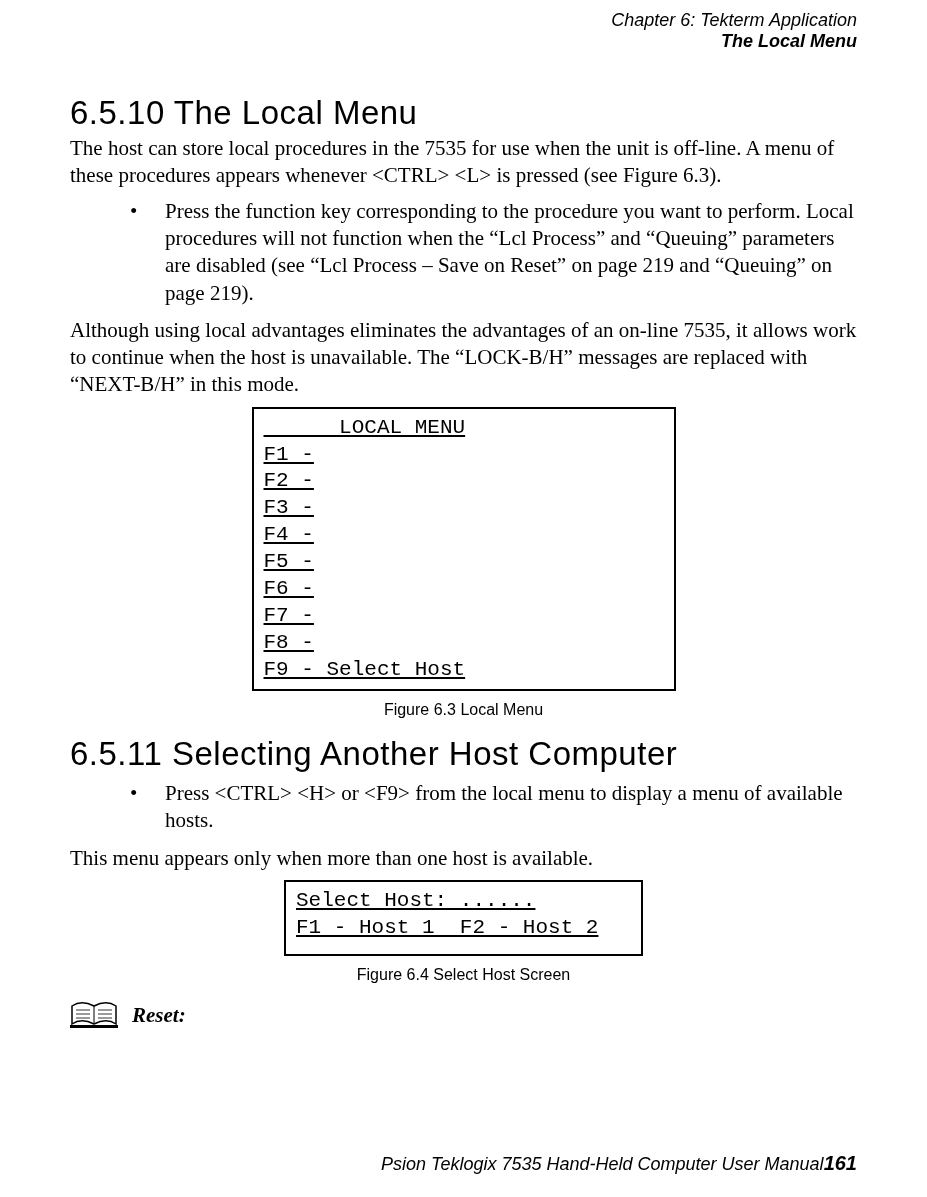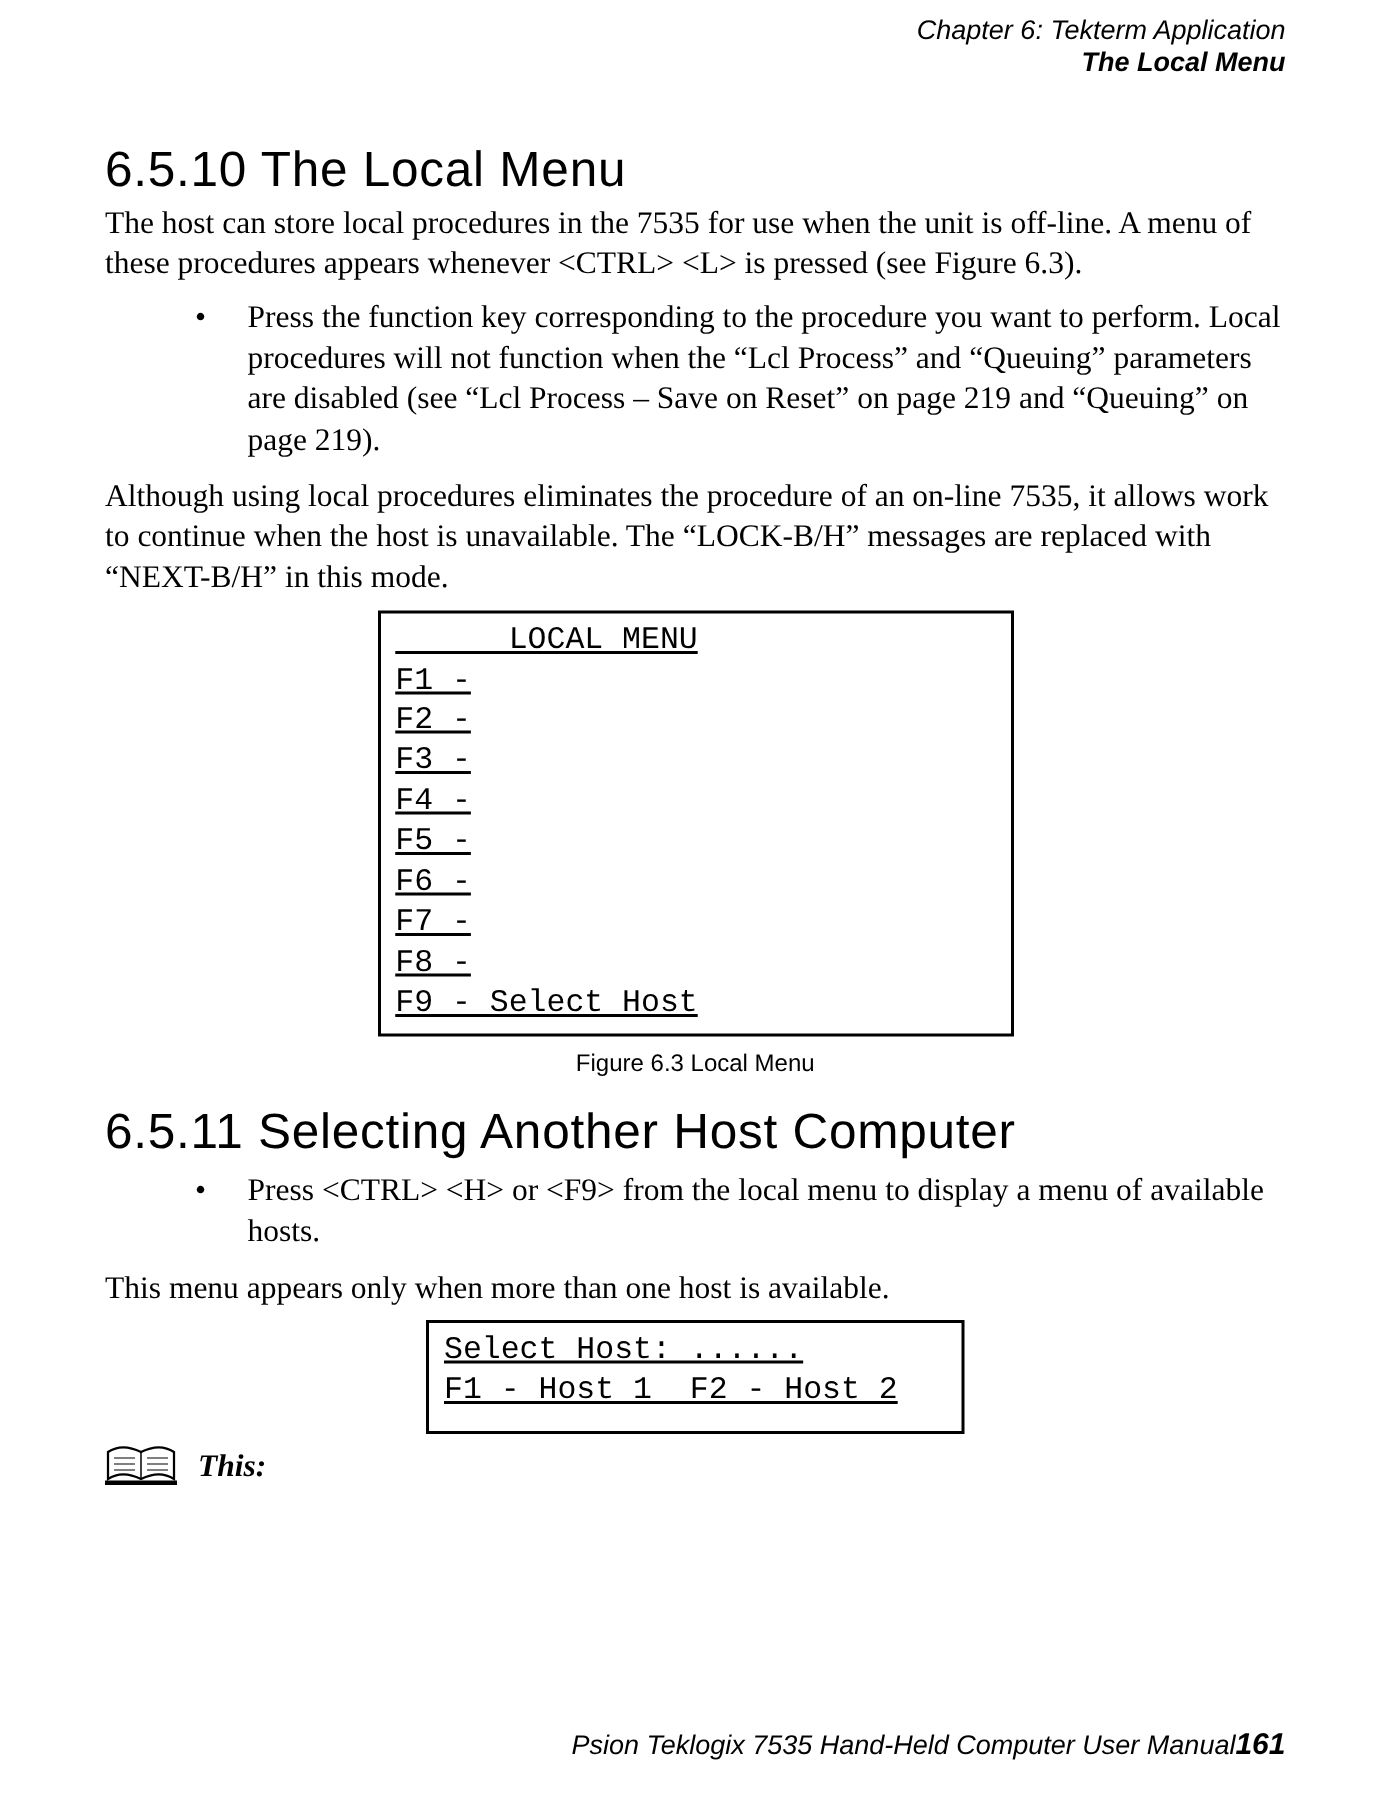--- a/index.html
+++ b/index.html
@@ -131,21 +131,21 @@
     <div class="topic">The Local Menu</div>
   </div>
 
   <h2 class="h-section">6.5.10  The Local Menu</h2>
   <p class="body-p">The host can store local procedures in the 7535 for use when the unit is off-line. A menu of these procedures appears whenever  &lt;CTRL&gt; &lt;L&gt; is pressed (see Figure 6.3).</p>
 
   <ul class="bullet">
     <li>Press the function key corresponding to the procedure you want to perform. Local procedures will not function when the “Lcl Process” and “Queuing” parameters are disabled (see “Lcl Process – Save on Reset” on page 219 and “Queuing” on page 219).</li>
   </ul>
 
-  <p class="body-p">Although using local procedures eliminates the procedure of an on-line 7535, it allows work to continue when the host is unavailable. The “LOCK-B/H” messages are replaced with “NEXT-B/H” in this mode.</p>
+  <p class="body-p">Although using local advantages eliminates the advantages of an on-line 7535, it allows work to continue when the host is unavailable. The “LOCK-B/H” messages are replaced with “NEXT-B/H” in this mode.</p>
 
   <div class="term-box big">      LOCAL MENU
 F1 -
 F2 -
 F3 -
 F4 -
 F5 -
 F6 -
 F7 -
 F8 -
@@ -155,31 +155,32 @@
   <h2 class="h-section">6.5.11  Selecting Another Host Computer</h2>
 
   <ul class="bullet">
     <li>Press  &lt;CTRL&gt; &lt;H&gt; or &lt;F9&gt; from the local menu to display a menu of available hosts.</li>
   </ul>
 
   <p class="body-p">This menu appears only when more than one host is available.</p>
 
   <div class="term-box small">Select Host: ......
 F1 - Host 1  F2 - Host 2</div>
+  <div class="fig-caption">Figure 6.4 Select Host Screen</div>
 
   <div class="note">
     <span class="icon">
       <svg width="48" height="28" viewBox="0 0 48 28">
         <path d="M2 4 C8 0 16 0 24 4 C32 0 40 0 46 4 L46 22 C40 18 32 18 24 22 C16 18 8 18 2 22 Z" fill="#fff" stroke="#000" stroke-width="1.5"></path>
         <path d="M24 4 L24 22" stroke="#000" stroke-width="1"></path>
         <path d="M6 8 L20 8 M6 12 L20 12 M6 16 L20 16 M28 8 L42 8 M28 12 L42 12 M28 16 L42 16" stroke="#000" stroke-width="0.8"></path>
         <path d="M0 23 L48 23 L48 26 L0 26 Z" fill="#000"></path>
       </svg>
     </span>
-    <span class="label">This:</span>
+    <span class="label">Reset:</span>
   </div>
 
   <div class="footer">
     <span>Psion Teklogix 7535 Hand-Held Computer User Manual</span>
     <span class="pg">161</span>
   </div>
 
 </div>
 
 </body></html>

